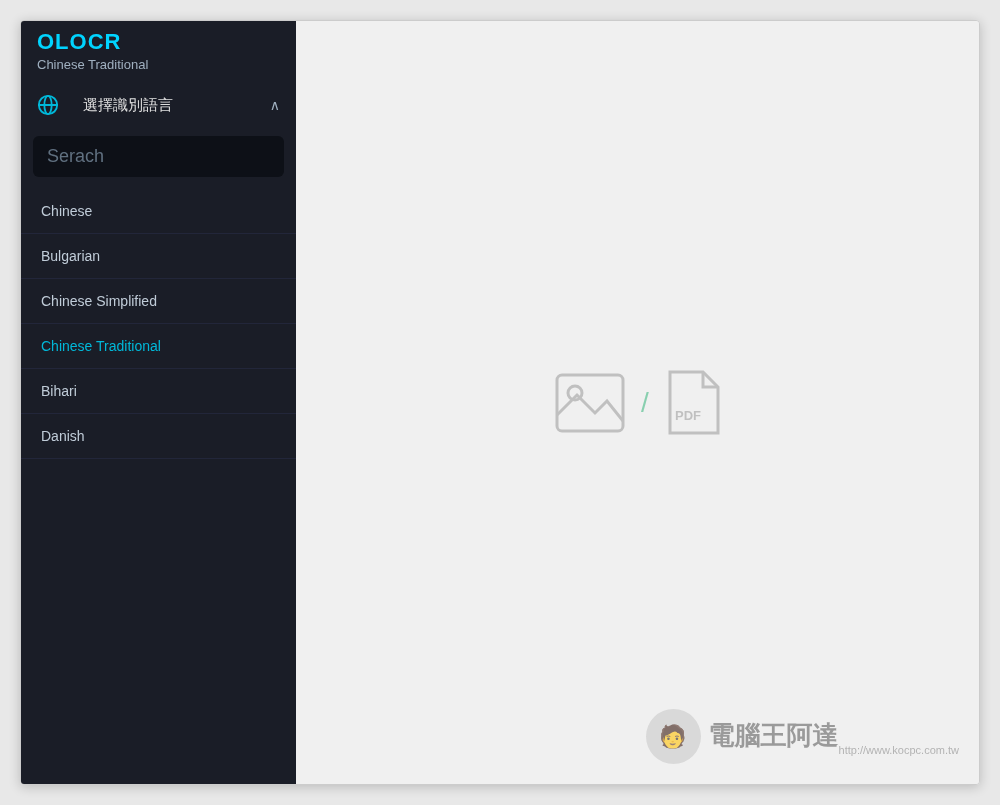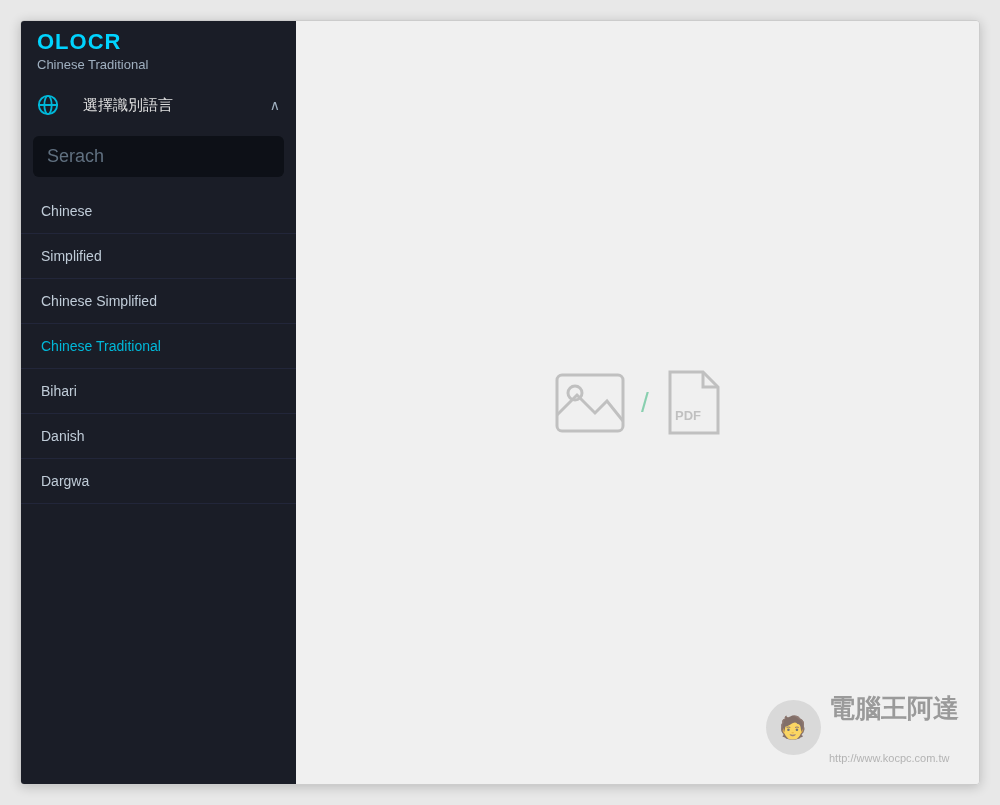--- a/index.html
+++ b/index.html
@@ -173,26 +173,25 @@
       <span class="chevron-icon">∧</span>
     </div>
 
     <div class="search-box">
       <input class="search-input" type="text" placeholder="Serach" style="">
     </div>
 
     <div class="language-list">
 
         <div class="lang-item">Chinese</div>
-        <div class="lang-item">Simplified</div>
+        <div class="lang-item">Bulgarian</div>
         <div class="lang-item">Chinese Simplified</div>
         <div class="lang-item active">Chinese Traditional</div>
         <div class="lang-item">Bihari</div>
         <div class="lang-item">Danish</div>
-        <div class="lang-item">Dargwa</div>
       </div>
   </div>
 
   <div class="main-content">
     <div class="drop-zone">
 
       <svg class="image-icon-svg" width="70" height="60" viewBox="0 0 70 60">
         <rect x="2" y="2" width="66" height="56" rx="5" ry="5" fill="none" stroke="#888" stroke-width="3"></rect>
         <circle cx="20" cy="20" r="7" fill="none" stroke="#888" stroke-width="3"></circle>
         <polyline points="2,42 22,22 40,40 52,28 68,48" fill="none" stroke="#888" stroke-width="3"></polyline>
@@ -204,20 +203,20 @@
         <path d="M5,2 L38,2 L53,17 L53,63 L5,63 Z" fill="none" stroke="#888" stroke-width="3"></path>
         <path d="M38,2 L38,17 L53,17" fill="none" stroke="#888" stroke-width="3"></path>
         <text x="10" y="50" font-size="13" fill="#888" font-family="Arial" font-weight="bold">PDF</text>
       </svg>
     </div>
 
     <div class="watermark">
       <div class="watermark-row">
 
         <div style="width:55px;height:55px;border-radius:50%;background:#d0d0d0;display:flex;align-items:center;justify-content:center;font-size:22px;">🧑</div>
-        <div style="display:flex;flex-direction:column;align-items:flex-start;">
+        <div style="display:flex;flex-direction:row;align-items:flex-start;">
           <span style="font-size:26px;font-weight:bold;color:#777;">電腦王阿達</span>
           <span style="font-size:11px;color:#999;margin-top:26px;">http://www.kocpc.com.tw</span>
         </div>
       </div>
     </div>
   </div>
 </div>
 
 </body></html>

